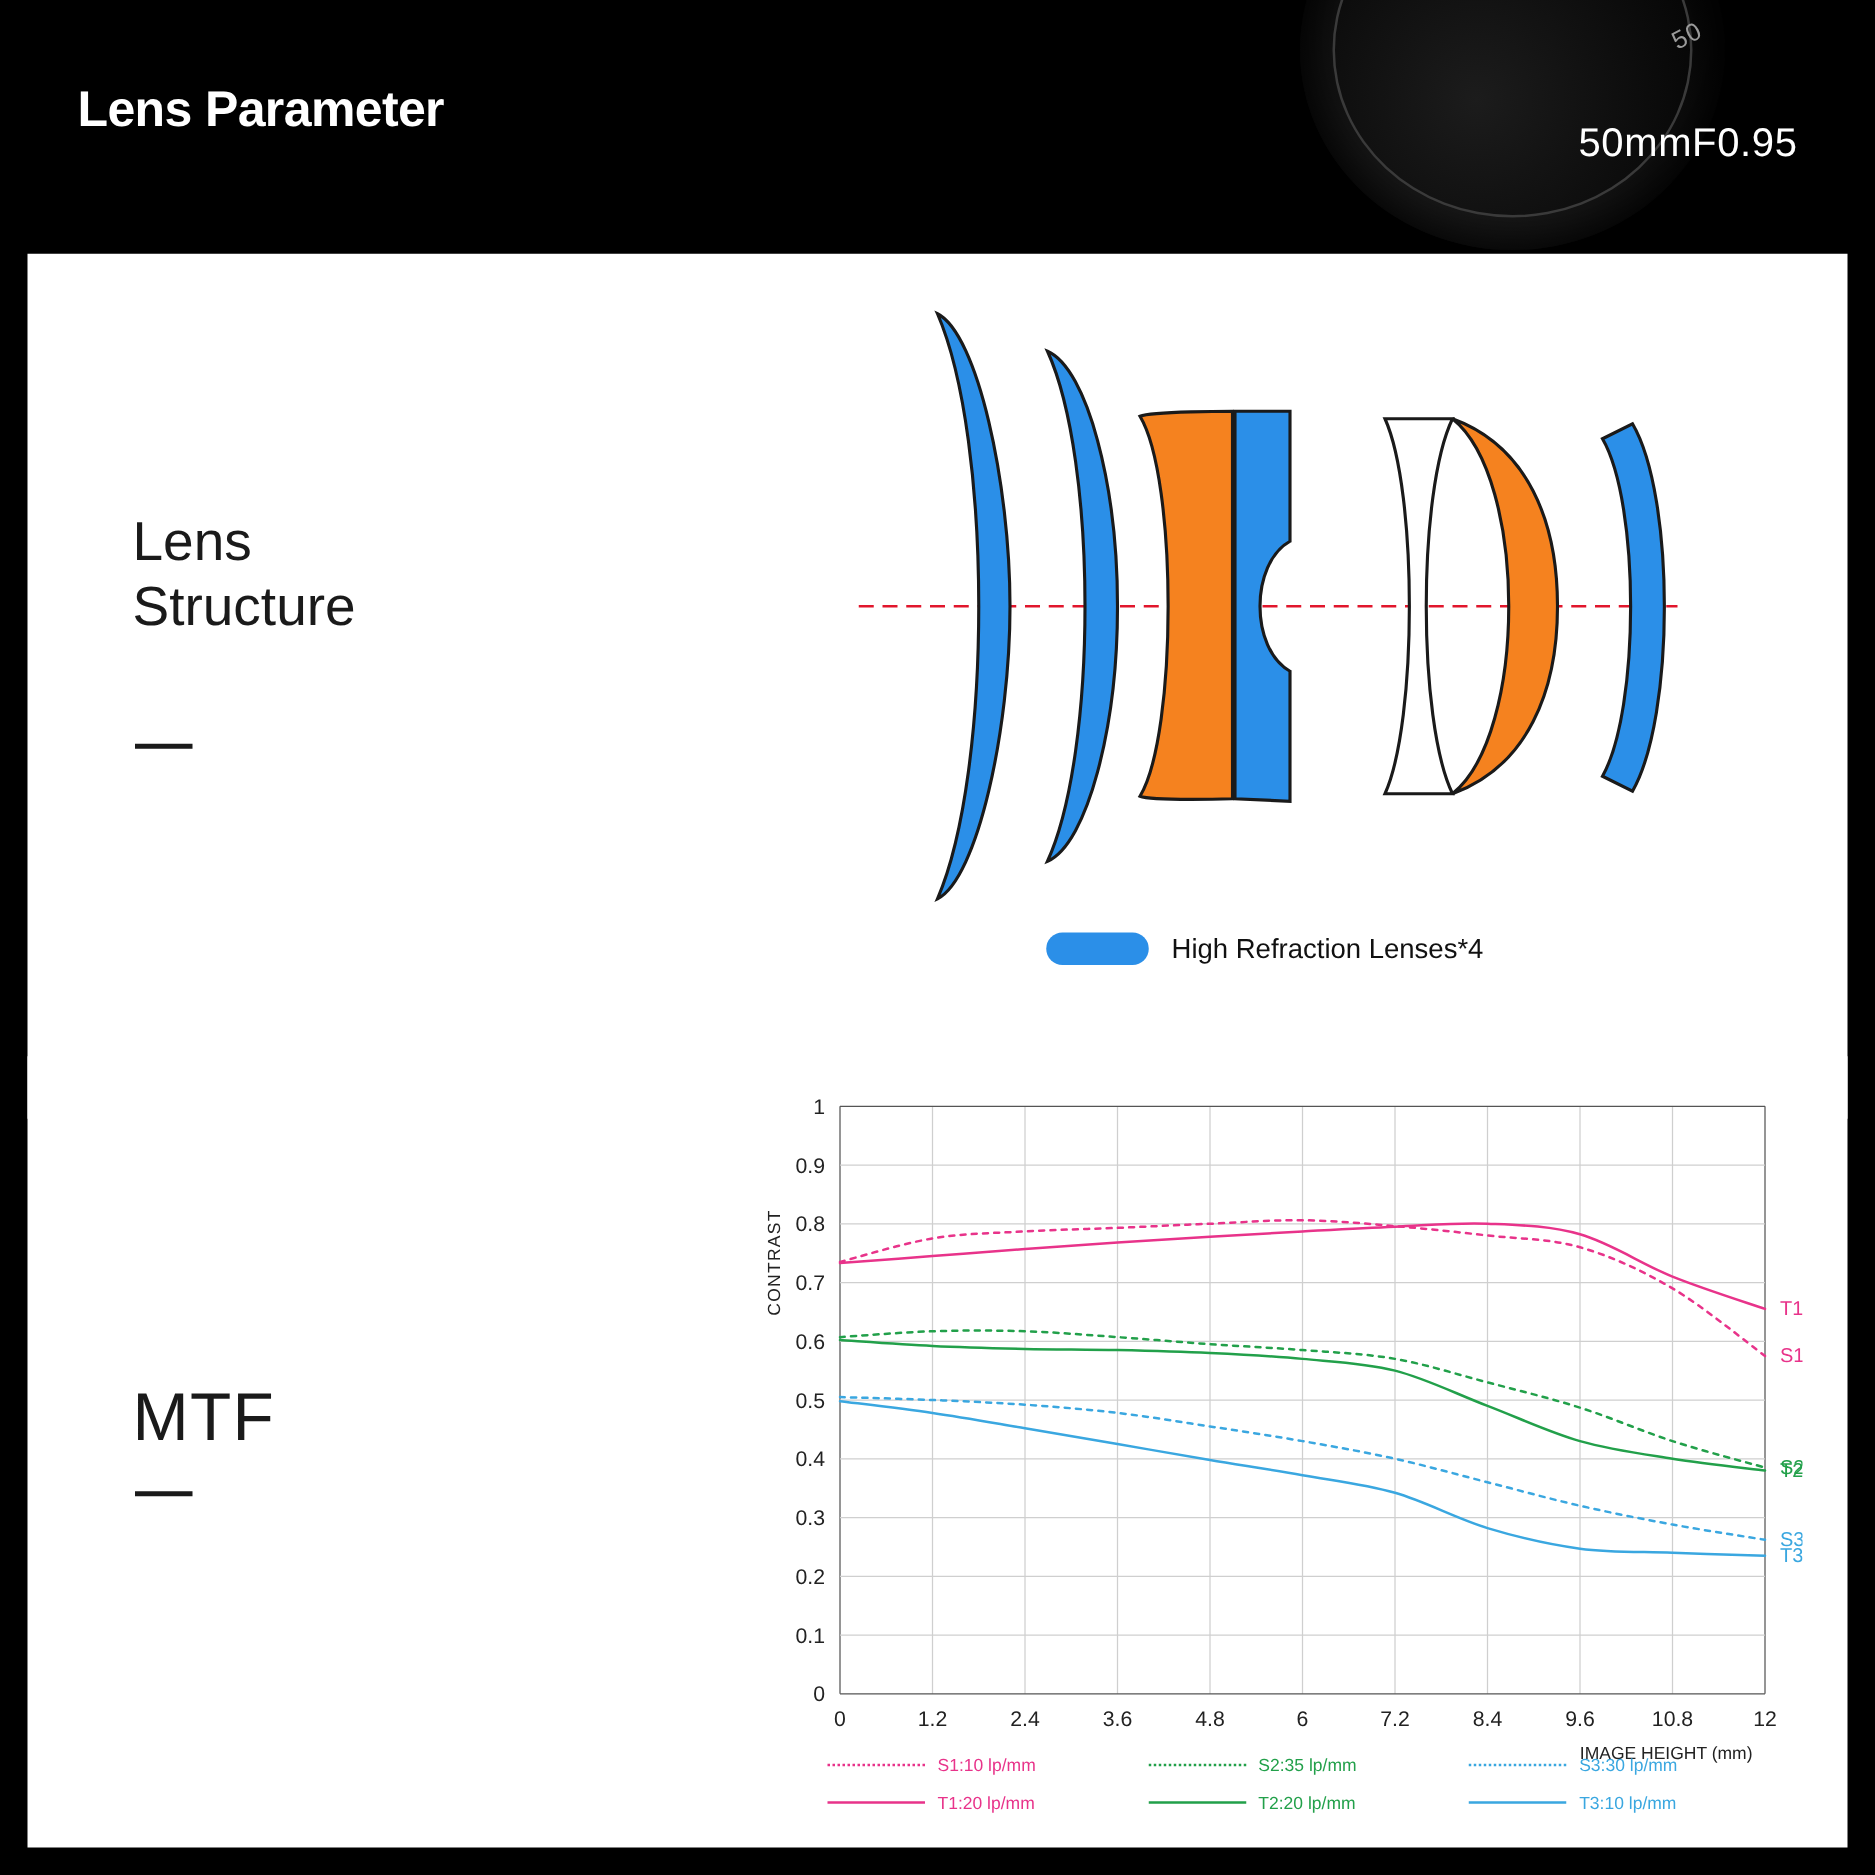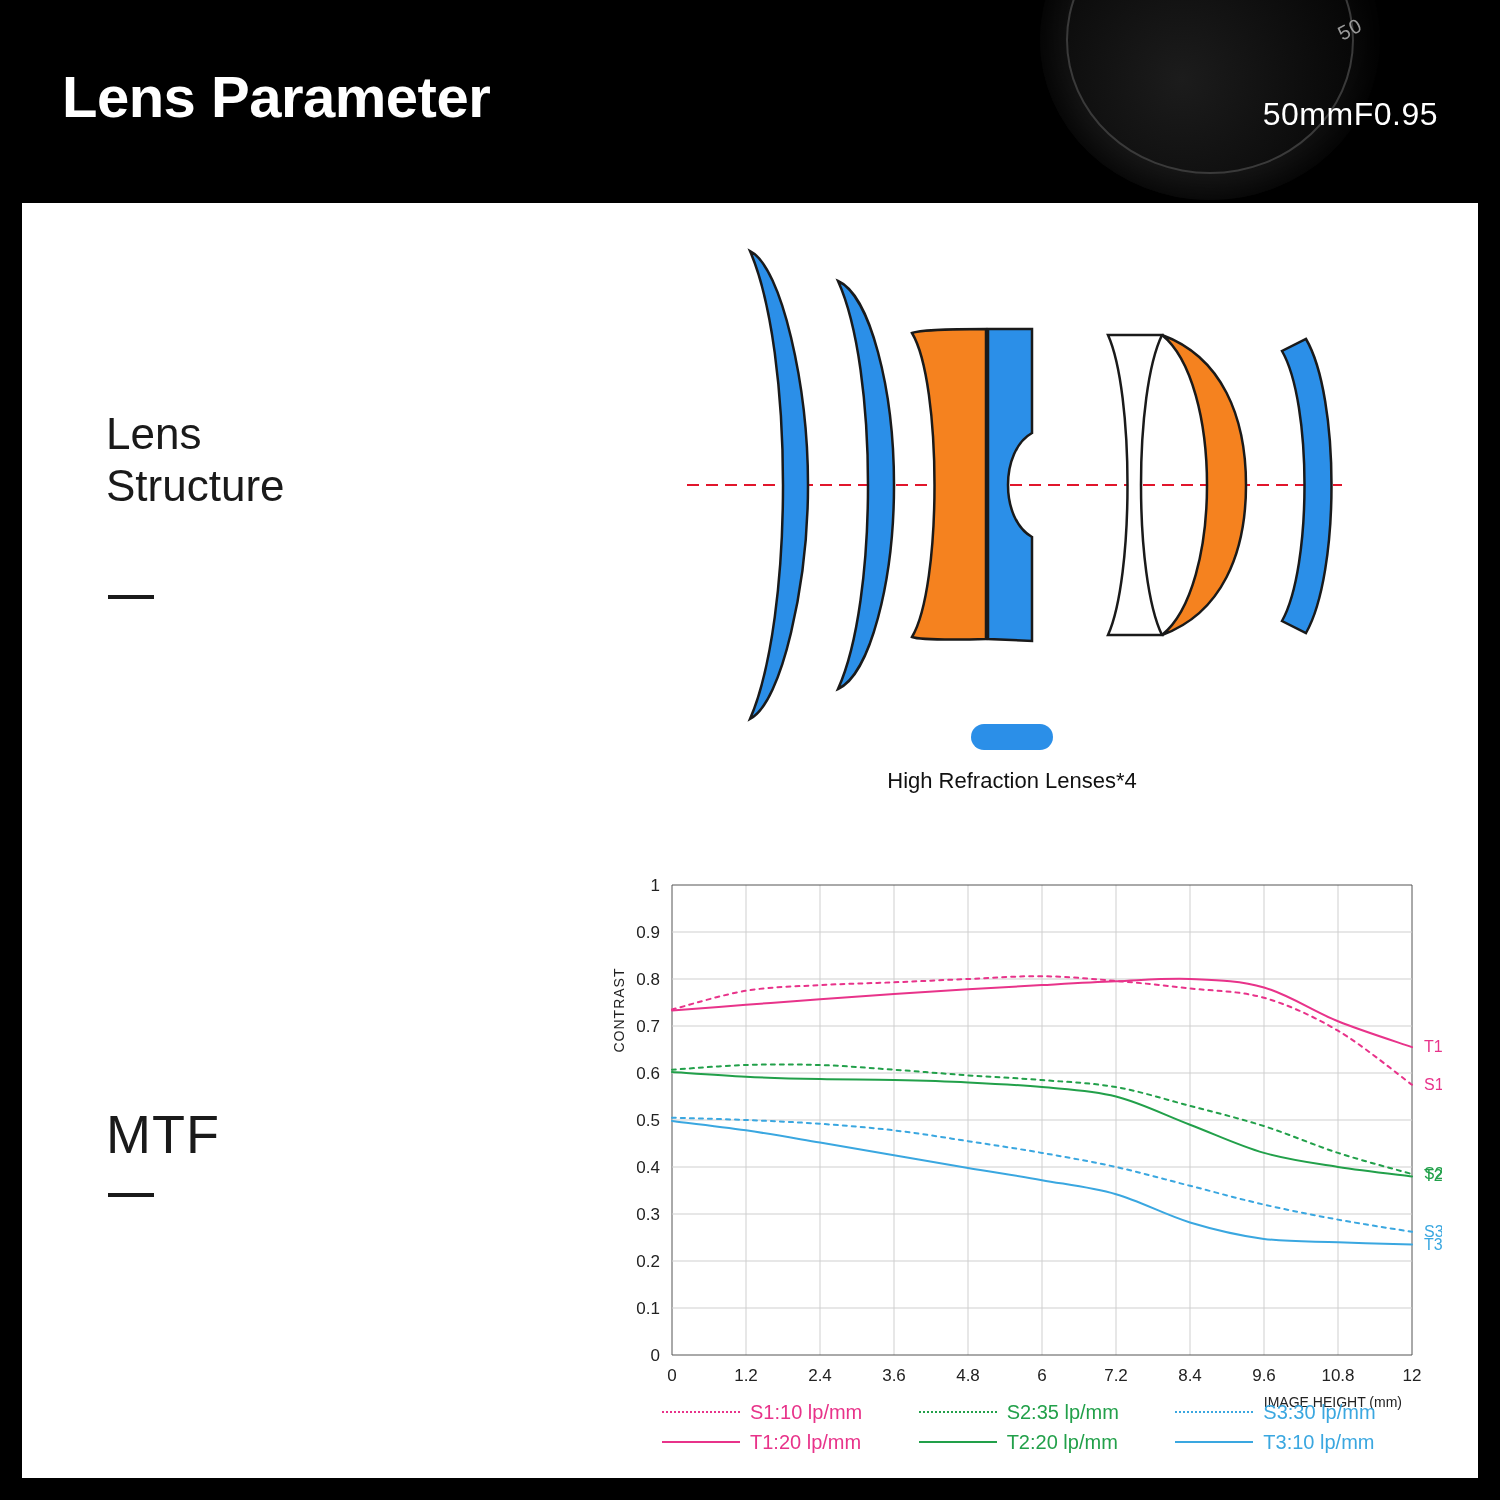--- a/index.html
+++ b/index.html
@@ -63,21 +63,21 @@
     top: 18px;
     color: #9a9a9a;
     font-size: 20px;
     letter-spacing: 1px;
     transform: rotate(-28deg);
   }
   .header-title {
     position: absolute;
     left: 62px;
     top: 68px;
-    font-size: 58px;
+    font-size: 40px;
     font-weight: 700;
     letter-spacing: -0.5px;
     line-height: 1;
     color: #ffffff;
   }
   .header-model {
     position: absolute;
     right: 62px;
     top: 96px;
     font-size: 32px;
@@ -154,21 +154,20 @@
     height: 56px;
     display: flex;
     align-items: center;
     justify-content: center;
     gap: 86px;
   }
   .legend-entry {
     display: flex;
     align-items: center;
     gap: 18px;
-    flex-direction: column;
   }
   .legend-swatch {
     width: 82px;
     height: 26px;
     border-radius: 13px;
   }
   .legend-text {
     font-size: 22px;
     color: #111111;
   }
@@ -191,21 +190,21 @@
     display: grid;
     grid-template-columns: repeat(3, 1fr);
     grid-auto-rows: 30px;
     column-gap: 10px;
     align-items: center;
   }
   .mtf-legend-item {
     display: flex;
     align-items: center;
     gap: 10px;
-    font-size: 20px;
+    font-size: 14px;
   }
   .mtf-legend-line {
     width: 78px;
     height: 0;
     border-top-width: 2px;
     border-top-style: solid;
   }
 </style>
 </head>
 <body>

